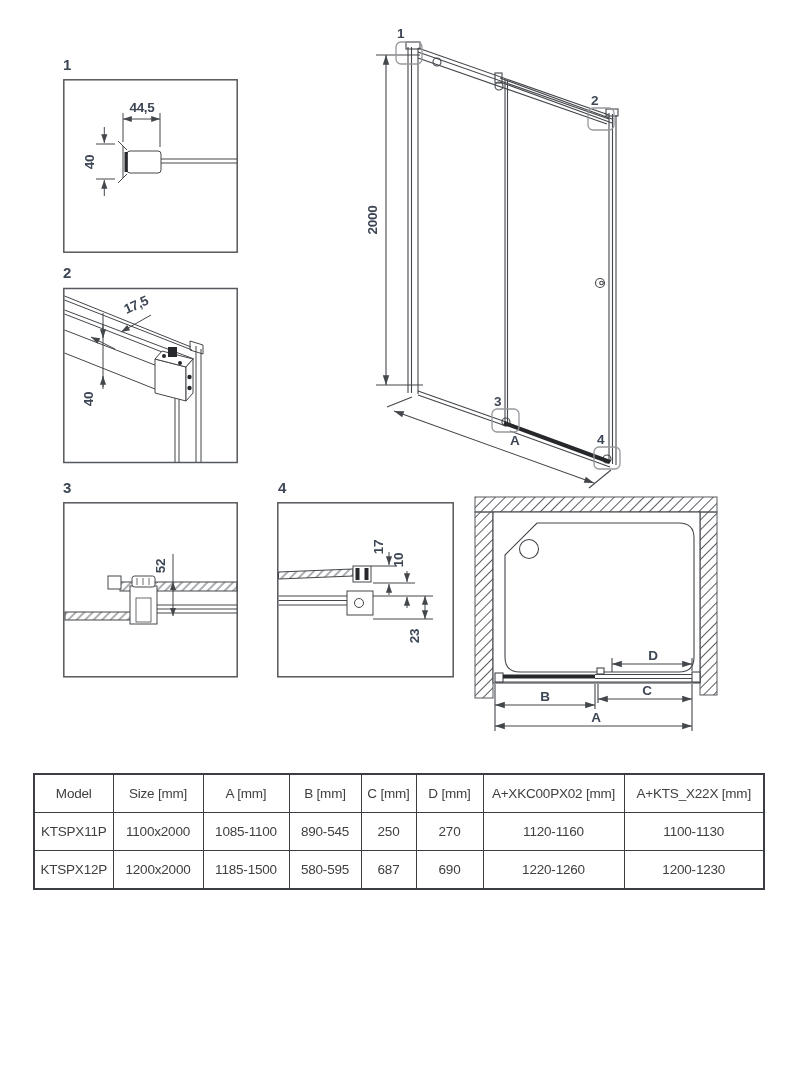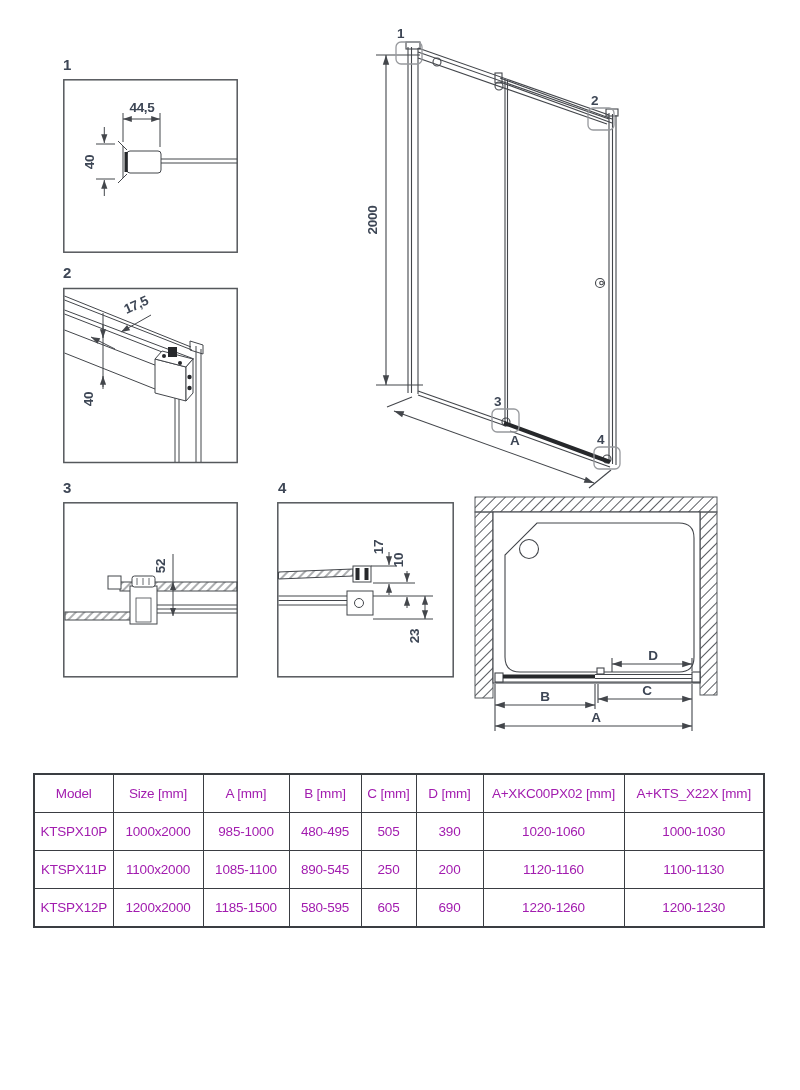--- a/index.html
+++ b/index.html
@@ -4,21 +4,21 @@
 <style>
   html,body{margin:0;padding:0;background:#e8e8e8;}
   .sheet{position:relative;width:800px;height:1090px;background:#ffffff;overflow:hidden;
          font-family:"Liberation Sans", sans-serif;}
   .abs{position:absolute;}
   .dlabel{position:absolute;font-size:15px;font-weight:bold;color:#3d4655;line-height:1;}
   svg text{font-family:"Liberation Sans", sans-serif;font-size:13.5px;font-weight:bold;
            fill:#3d4655;letter-spacing:-0.3px;}
   
   .spec{position:absolute;left:33px;top:773px;width:730px;border-collapse:collapse;
-        table-layout:fixed;color:#a21caf;}
+        table-layout:fixed;color:#404040;}
   .spec td,.spec th{border:1px solid #3a3d42;text-align:center;vertical-align:middle;
         font-size:13.5px;font-weight:normal;height:37px;padding:0 2px;white-space:nowrap;
         letter-spacing:-0.2px;overflow:hidden;}
   .spec{border:2px solid #3a3d42;}
 </style>
 </head>
 <body>
 
 <div class="sheet">
 
@@ -314,45 +314,35 @@
       <th>Model</th>
       <th>Size [mm]</th>
       <th>A [mm]</th>
       <th>B [mm]</th>
       <th>C [mm]</th>
       <th>D [mm]</th>
       <th>A+XKC00PX02 [mm]</th>
       <th>A+KTS_X22X [mm]</th>
     </tr>
     <tr>
-      <td>KTSPX10P</td>
-      <td>1000x2000</td>
-      <td>985-1000</td>
-      <td>480-495</td>
-      <td>505</td>
-      <td>390</td>
-      <td>1020-1060</td>
-      <td>1000-1030</td>
-    </tr>
-    <tr>
       <td>KTSPX11P</td>
       <td>1100x2000</td>
       <td>1085-1100</td>
       <td>890-545</td>
       <td>250</td>
-      <td>200</td>
+      <td>270</td>
       <td>1120-1160</td>
       <td>1100-1130</td>
     </tr>
     <tr>
       <td>KTSPX12P</td>
       <td>1200x2000</td>
       <td>1185-1500</td>
       <td>580-595</td>
-      <td>605</td>
+      <td>687</td>
       <td>690</td>
       <td>1220-1260</td>
       <td>1200-1230</td>
     </tr>
   </tbody>
     </table>
 
 </div>
 
 </body></html>

